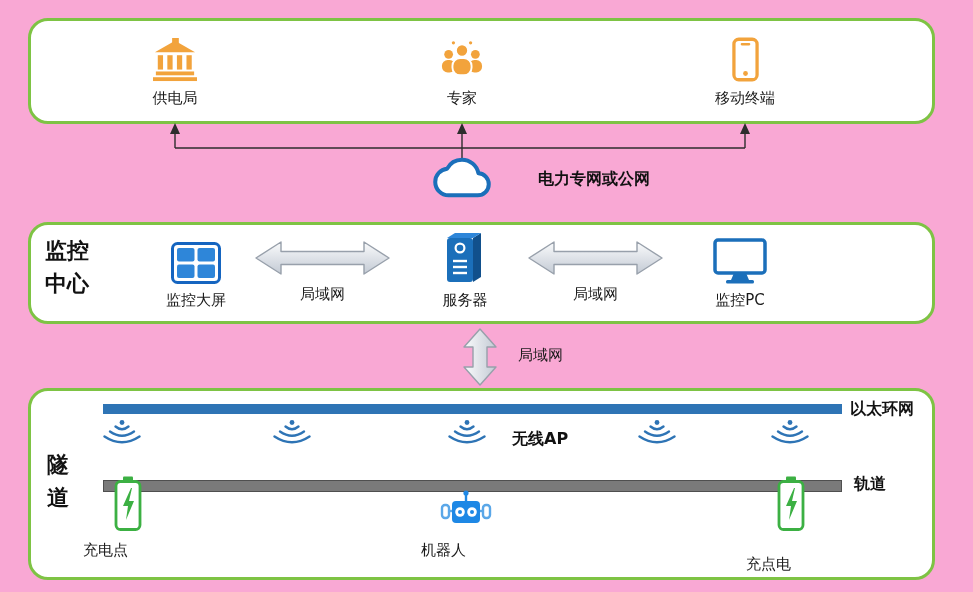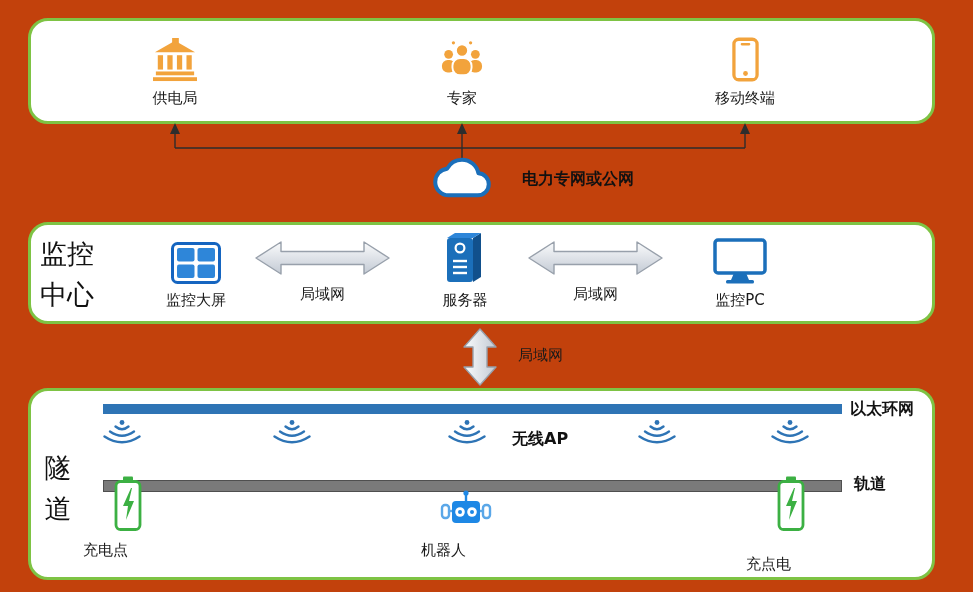--- a/index.html
+++ b/index.html
@@ -1,26 +1,26 @@
 <!DOCTYPE html>
 <html><head>
 <meta charset="utf-8">
 <style>
   * { margin:0; padding:0; box-sizing:border-box; }
   body { font-family:"DejaVu Sans","Liberation Sans",sans-serif; background:#fff; }
-  .canvas { position:relative; width:973px; height:592px; background:#c2410c; overflow:hidden; }
+  .canvas { position:relative; width:973px; height:592px; background:#f9a8d4; overflow:hidden; }
   .gbox { position:absolute; border:3px solid #7EC344; border-radius:20px; background:#fff; }
   .abs { position:absolute; }
   .node { position:absolute; display:flex; flex-direction:column; align-items:center; gap:7px; }
   .node .ic { height:54px; display:flex; align-items:flex-end; justify-content:center; }
   .lbl { font-size:15px; color:#1a1a1a; white-space:nowrap; }
   .biglbl { font-size:16px; font-weight:700; color:#111; white-space:nowrap; }
   .linklbl { font-size:15px; color:#1a1a1a; white-space:nowrap; }
   .title { position:absolute; font-family:"DejaVu Serif","Liberation Serif",serif;
-           font-size:27px; color:#111; line-height:1.5; text-align:center; word-break:break-all; }
+           font-size:22px; color:#111; line-height:1.5; text-align:center; word-break:break-all;font-weight:bold; }
   .link-col { position:absolute; display:flex; flex-direction:column; align-items:center; gap:8px; }
   .itemlbl { position:absolute; width:90px; text-align:left; font-size:15px; color:#1a1a1a; }
 </style>
 </head>
 <body>
 
 <div class="canvas">
 
   <svg width="0" height="0" style="position:absolute">
     <defs>
@@ -97,21 +97,21 @@
       <polygon points="457,22 467,22 462,11"></polygon>
       <polygon points="740,22 750,22 745,11"></polygon>
     </g>
   </svg>
 
   <span class="abs" style="left:433px;top:157px">
     <svg viewBox="-1 3 26 18" width="58" height="41">
       <path d="M19.35 10.04A7.49 7.49 0 0 0 12 4C9.11 4 6.6 5.64 5.35 8.04A5.994 5.994 0 0 0 0 14c0 3.31 2.69 6 6 6h13c2.76 0 5-2.24 5-5 0-2.64-2.05-4.78-4.65-4.96z" fill="#fff" stroke="#1B6FBA" stroke-width="1.8" stroke-linejoin="round"></path>
     </svg>
   </span>
-  <div class="abs biglbl" style="left:522px;top:169px">电力专网或公网</div>
+  <div class="abs biglbl" style="left:538px;top:169px">电力专网或公网</div>
 
   <div class="gbox" style="left:28px;top:222px;width:907px;height:102px"></div>
 
   <div class="title" style="left:38px;top:234px;width:58px">监控中心</div>
 
   <div class="node" style="left:146px;top:230px;width:100px">
     <span class="ic">
       <svg viewBox="0 0 50 42" width="50" height="42">
         <rect x="1.5" y="1.5" width="47" height="39" rx="5" fill="#fff" stroke="#1565C0" stroke-width="3"></rect>
         <rect x="6" y="6" width="17.5" height="13.5" rx="2" fill="#2E86D9"></rect>

